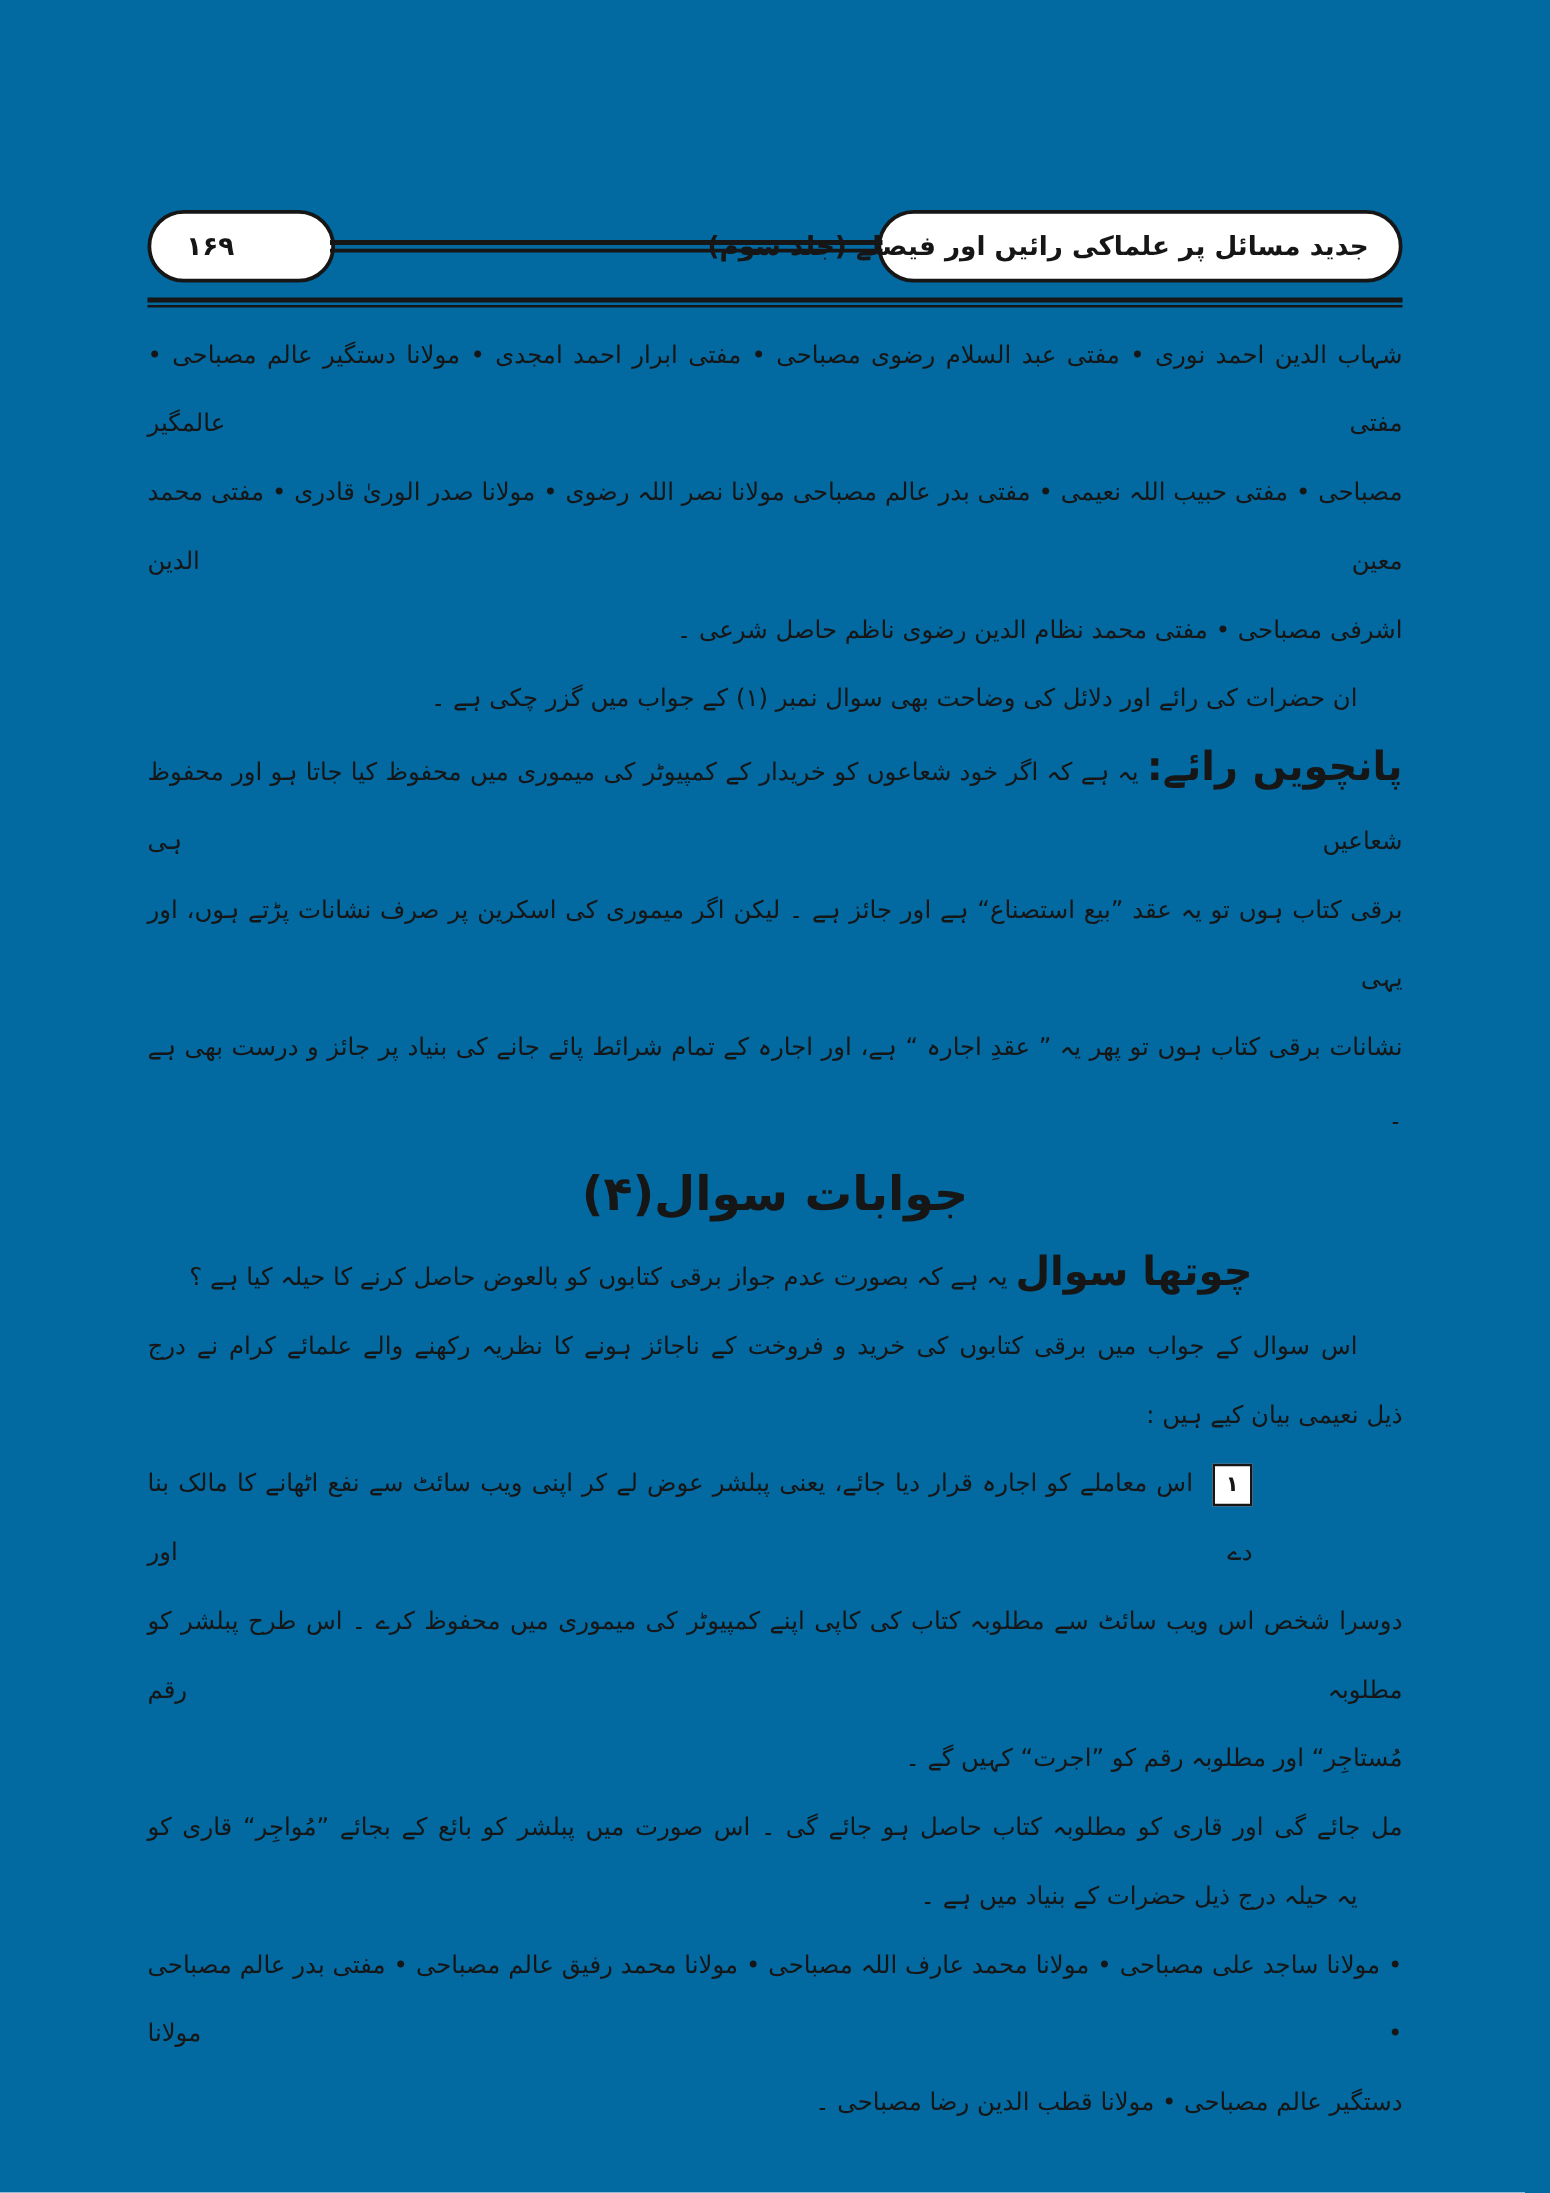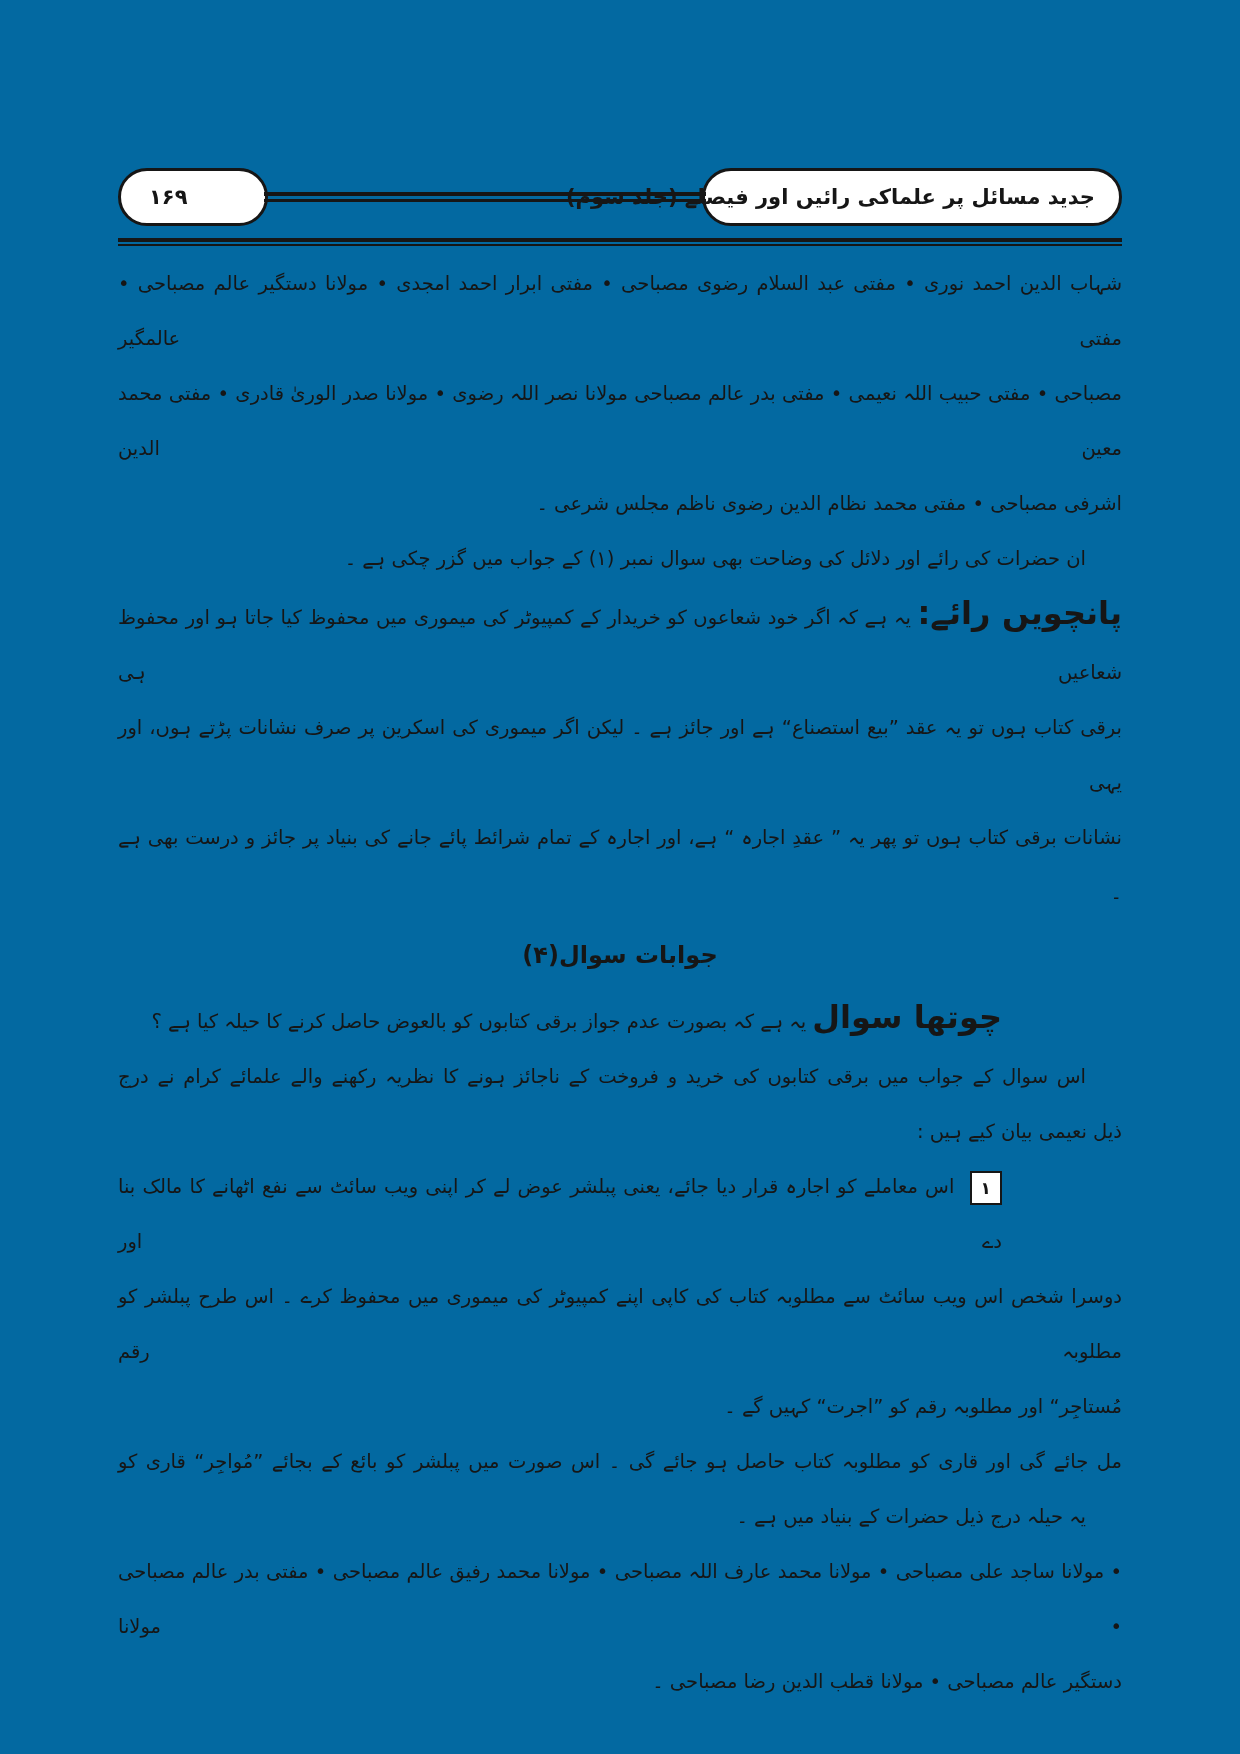--- a/index.html
+++ b/index.html
@@ -55,21 +55,21 @@
   .lead{
     font-weight:bold;font-size:32px;letter-spacing:0.5px;
   }
   .numbox{
     display:inline-block;border:2px solid #161616;
     padding:0 9px;line-height:30px;font-size:17px;font-weight:bold;
     vertical-align:middle;margin-left:8px;background:#fff;
   }
   .heading{
     text-align:center;text-align-last:center;
-    font-size:24px;font-weight:bold;line-height:70px;
+    font-size:38px;font-weight:bold;line-height:70px;
     direction:rtl;
   }
 </style>
 </head>
 <body>
 
 <div class="page">
 
   <div class="header">
     <div class="pill pill-num">
@@ -79,21 +79,21 @@
     <div class="pill pill-title">
       <span>جدید مسائل پر علماکی رائیں اور فیصلے (جلد سوم)</span>
     </div>
   </div>
   <div class="page-rule"></div>
 
   <div class="content">
 
     <div class="ln">شہاب الدین احمد نوری • مفتی عبد السلام رضوی مصباحی • مفتی ابرار احمد امجدی • مولانا دستگیر عالم مصباحی • مفتی عالمگیر</div>
     <div class="ln">مصباحی • مفتی حبیب اللہ نعیمی • مفتی بدر عالم مصباحی مولانا نصر اللہ رضوی • مولانا صدر الوریٰ قادری • مفتی محمد معین الدین</div>
-    <div class="ln end">اشرفی مصباحی • مفتی محمد نظام الدین رضوی ناظم مجلس شرعی ۔</div>
+    <div class="ln end">اشرفی مصباحی • مفتی محمد نظام الدین رضوی ناظم حاصل شرعی ۔</div>
 
     <div class="ln end indent">ان حضرات کی رائے اور دلائل کی وضاحت بھی سوال نمبر (۱) کے جواب میں گزر چکی ہے ۔</div>
 
     <div class="ln"><span class="lead">پانچویں رائے:</span> <span>یہ ہے کہ اگر خود شعاعوں کو خریدار کے کمپیوٹر کی میموری میں محفوظ کیا جاتا ہو اور محفوظ شعاعیں ہی</span></div>
     <div class="ln">برقی کتاب ہوں تو یہ عقد ”بیع استصناع“ ہے اور جائز ہے ۔ لیکن اگر میموری کی اسکرین پر صرف نشانات پڑتے ہوں، اور یہی</div>
     <div class="ln">نشانات برقی کتاب ہوں تو پھر یہ ” عقدِ اجارہ “ ہے، اور اجارہ کے تمام شرائط پائے جانے کی بنیاد پر جائز و درست بھی ہے ۔</div>
 
 
     <div class="heading">جوابات سوال(۴)</div>
 

